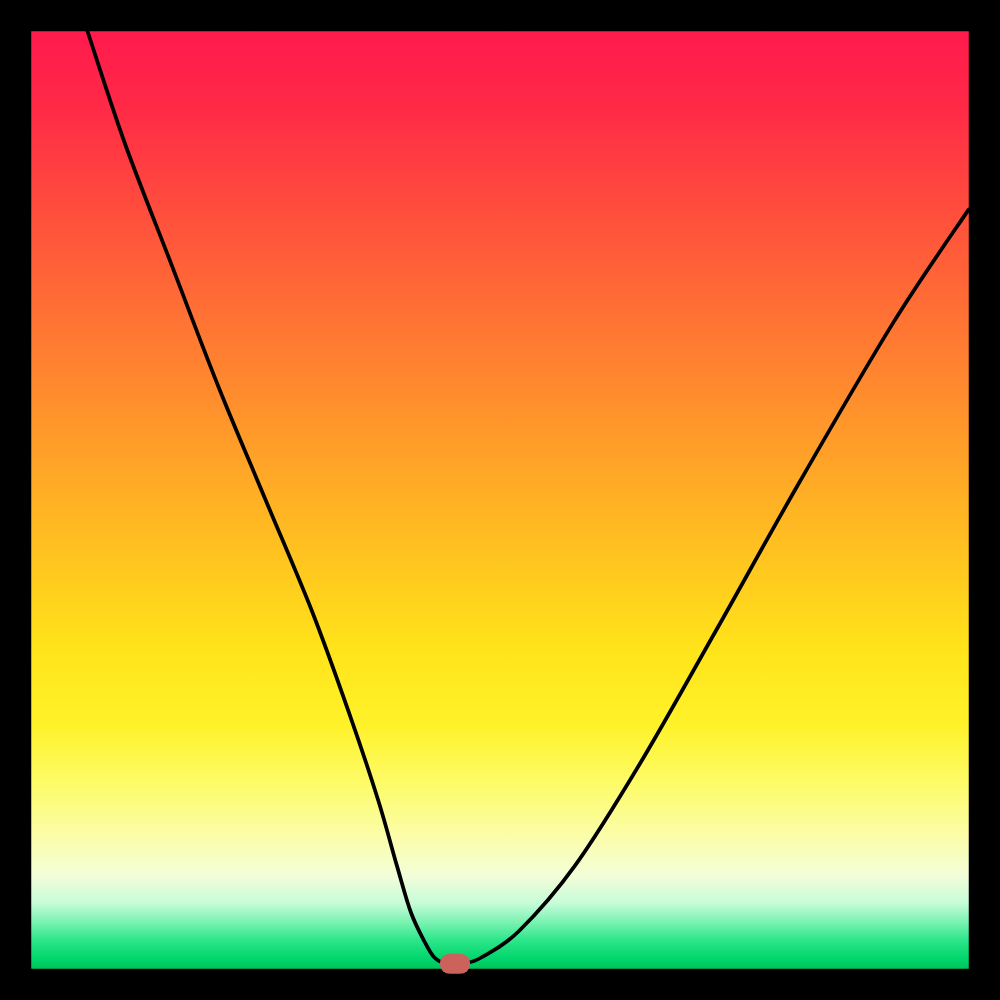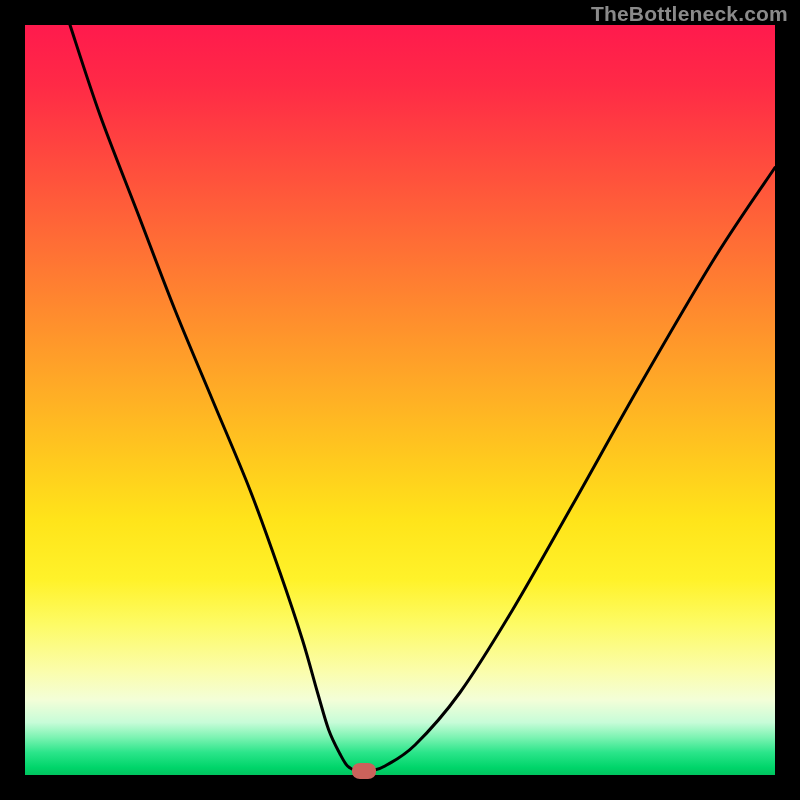--- a/index.html
+++ b/index.html
@@ -77,14 +77,13 @@
 
 <div class="frame">
   <div class="plot"></div>
 
   <svg class="curve" viewBox="0 0 750 750" preserveAspectRatio="none">
     <path id="curve-path" fill="none" stroke="#000" stroke-width="3" stroke-linecap="round" stroke-linejoin="round" d="M 45.00 0.00 C 50.00 15.00, 63.75 58.75, 75.00 90.00 C 86.25 121.25, 100.00 155.00, 112.50 187.50 C 125.00 220.00, 137.50 253.75, 150.00 285.00 C 162.50 316.25, 175.00 345.00, 187.50 375.00 C 200.00 405.00, 213.75 436.25, 225.00 465.00 C 236.25 493.75, 246.25 522.50, 255.00 547.50 C 263.75 572.50, 271.25 595.00, 277.50 615.00 C 283.75 635.00, 288.13 652.50, 292.50 667.50 C 296.88 682.50, 300.00 694.75, 303.75 705.00 C 307.50 715.25, 311.88 723.00, 315.00 729.00 C 318.13 735.00, 319.75 738.25, 322.50 741.00 C 325.25 743.75, 327.50 744.75, 331.50 745.50 C 335.50 746.25, 341.75 746.25, 346.50 745.50 C 351.25 744.75, 352.75 745.25, 360.00 741.00 C 367.25 736.75, 377.50 732.25, 390.00 720.00 C 402.50 707.75, 418.75 690.00, 435.00 667.50 C 451.25 645.00, 468.75 616.25, 487.50 585.00 C 506.25 553.75, 526.25 517.50, 547.50 480.00 C 568.75 442.50, 591.25 401.25, 615.00 360.00 C 638.75 318.75, 667.50 268.75, 690.00 232.50 C 712.50 196.25, 740.00 157.50, 750.00 142.50"></path>
   </svg>
 
   <div id="marker" class="marker" style="left: 364px; top: 770.5px; background: rgb(203, 98, 91);"></div>
 
-  <div class="watermark">TheBottleneck.com</div>
 </div>
 
 </body></html>

